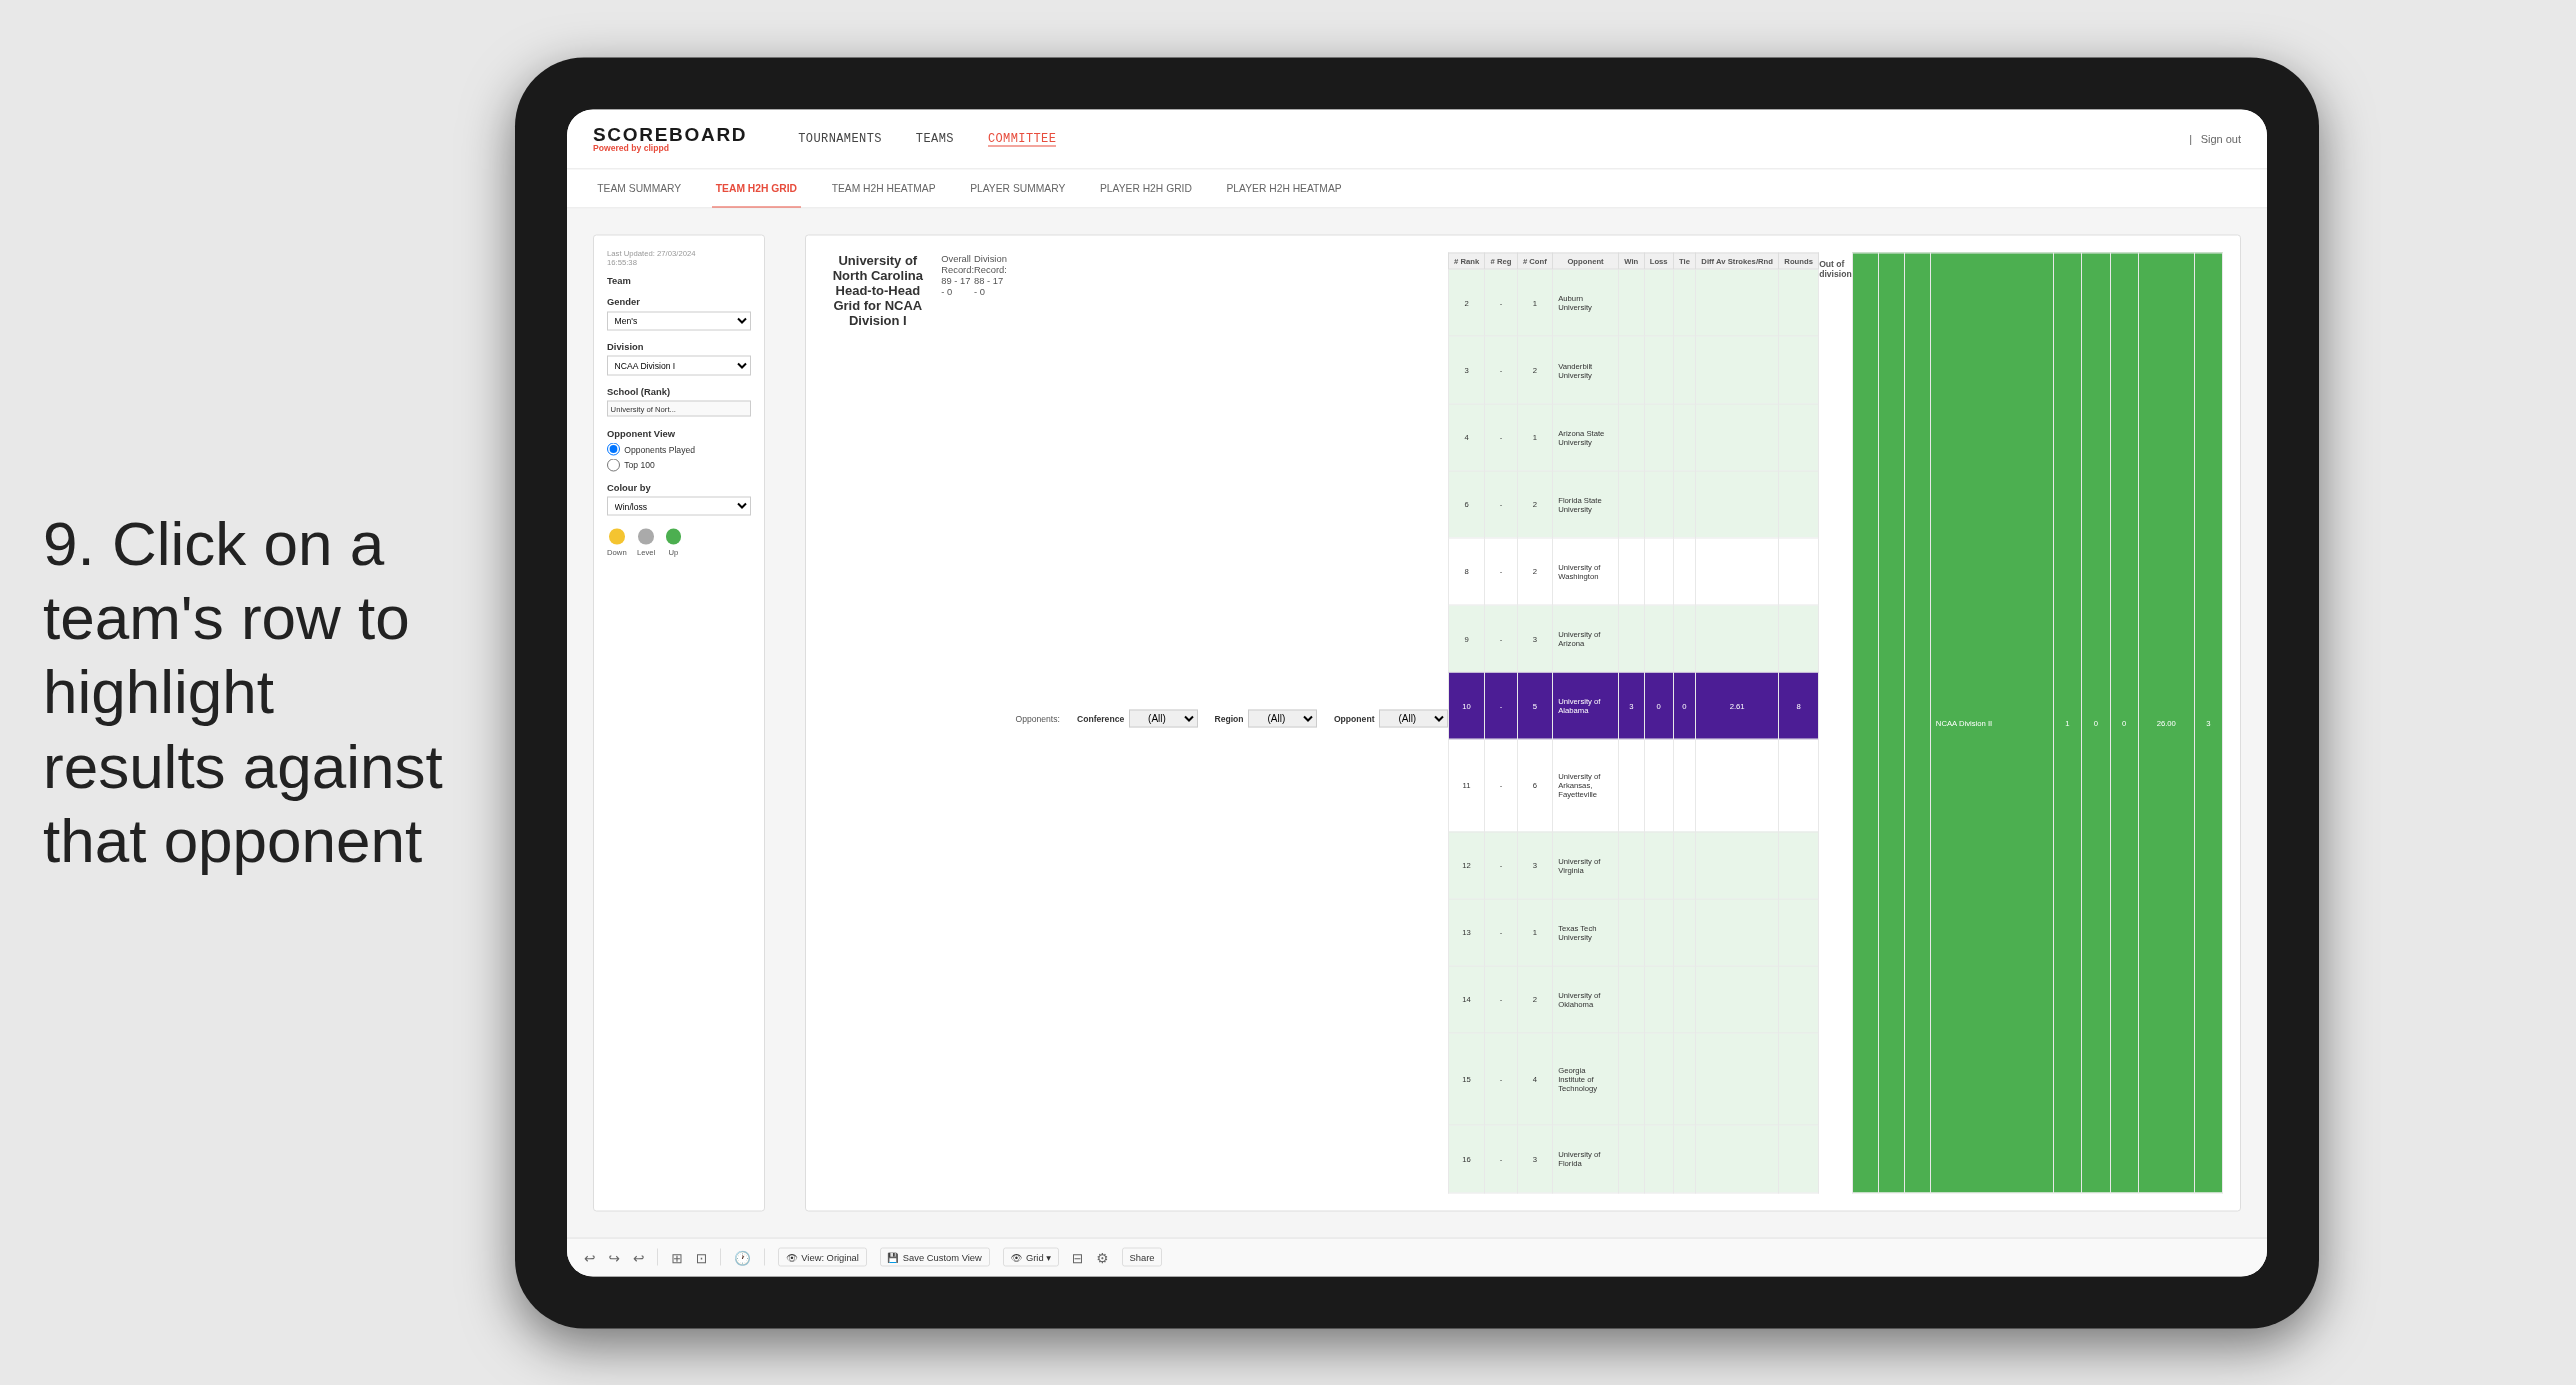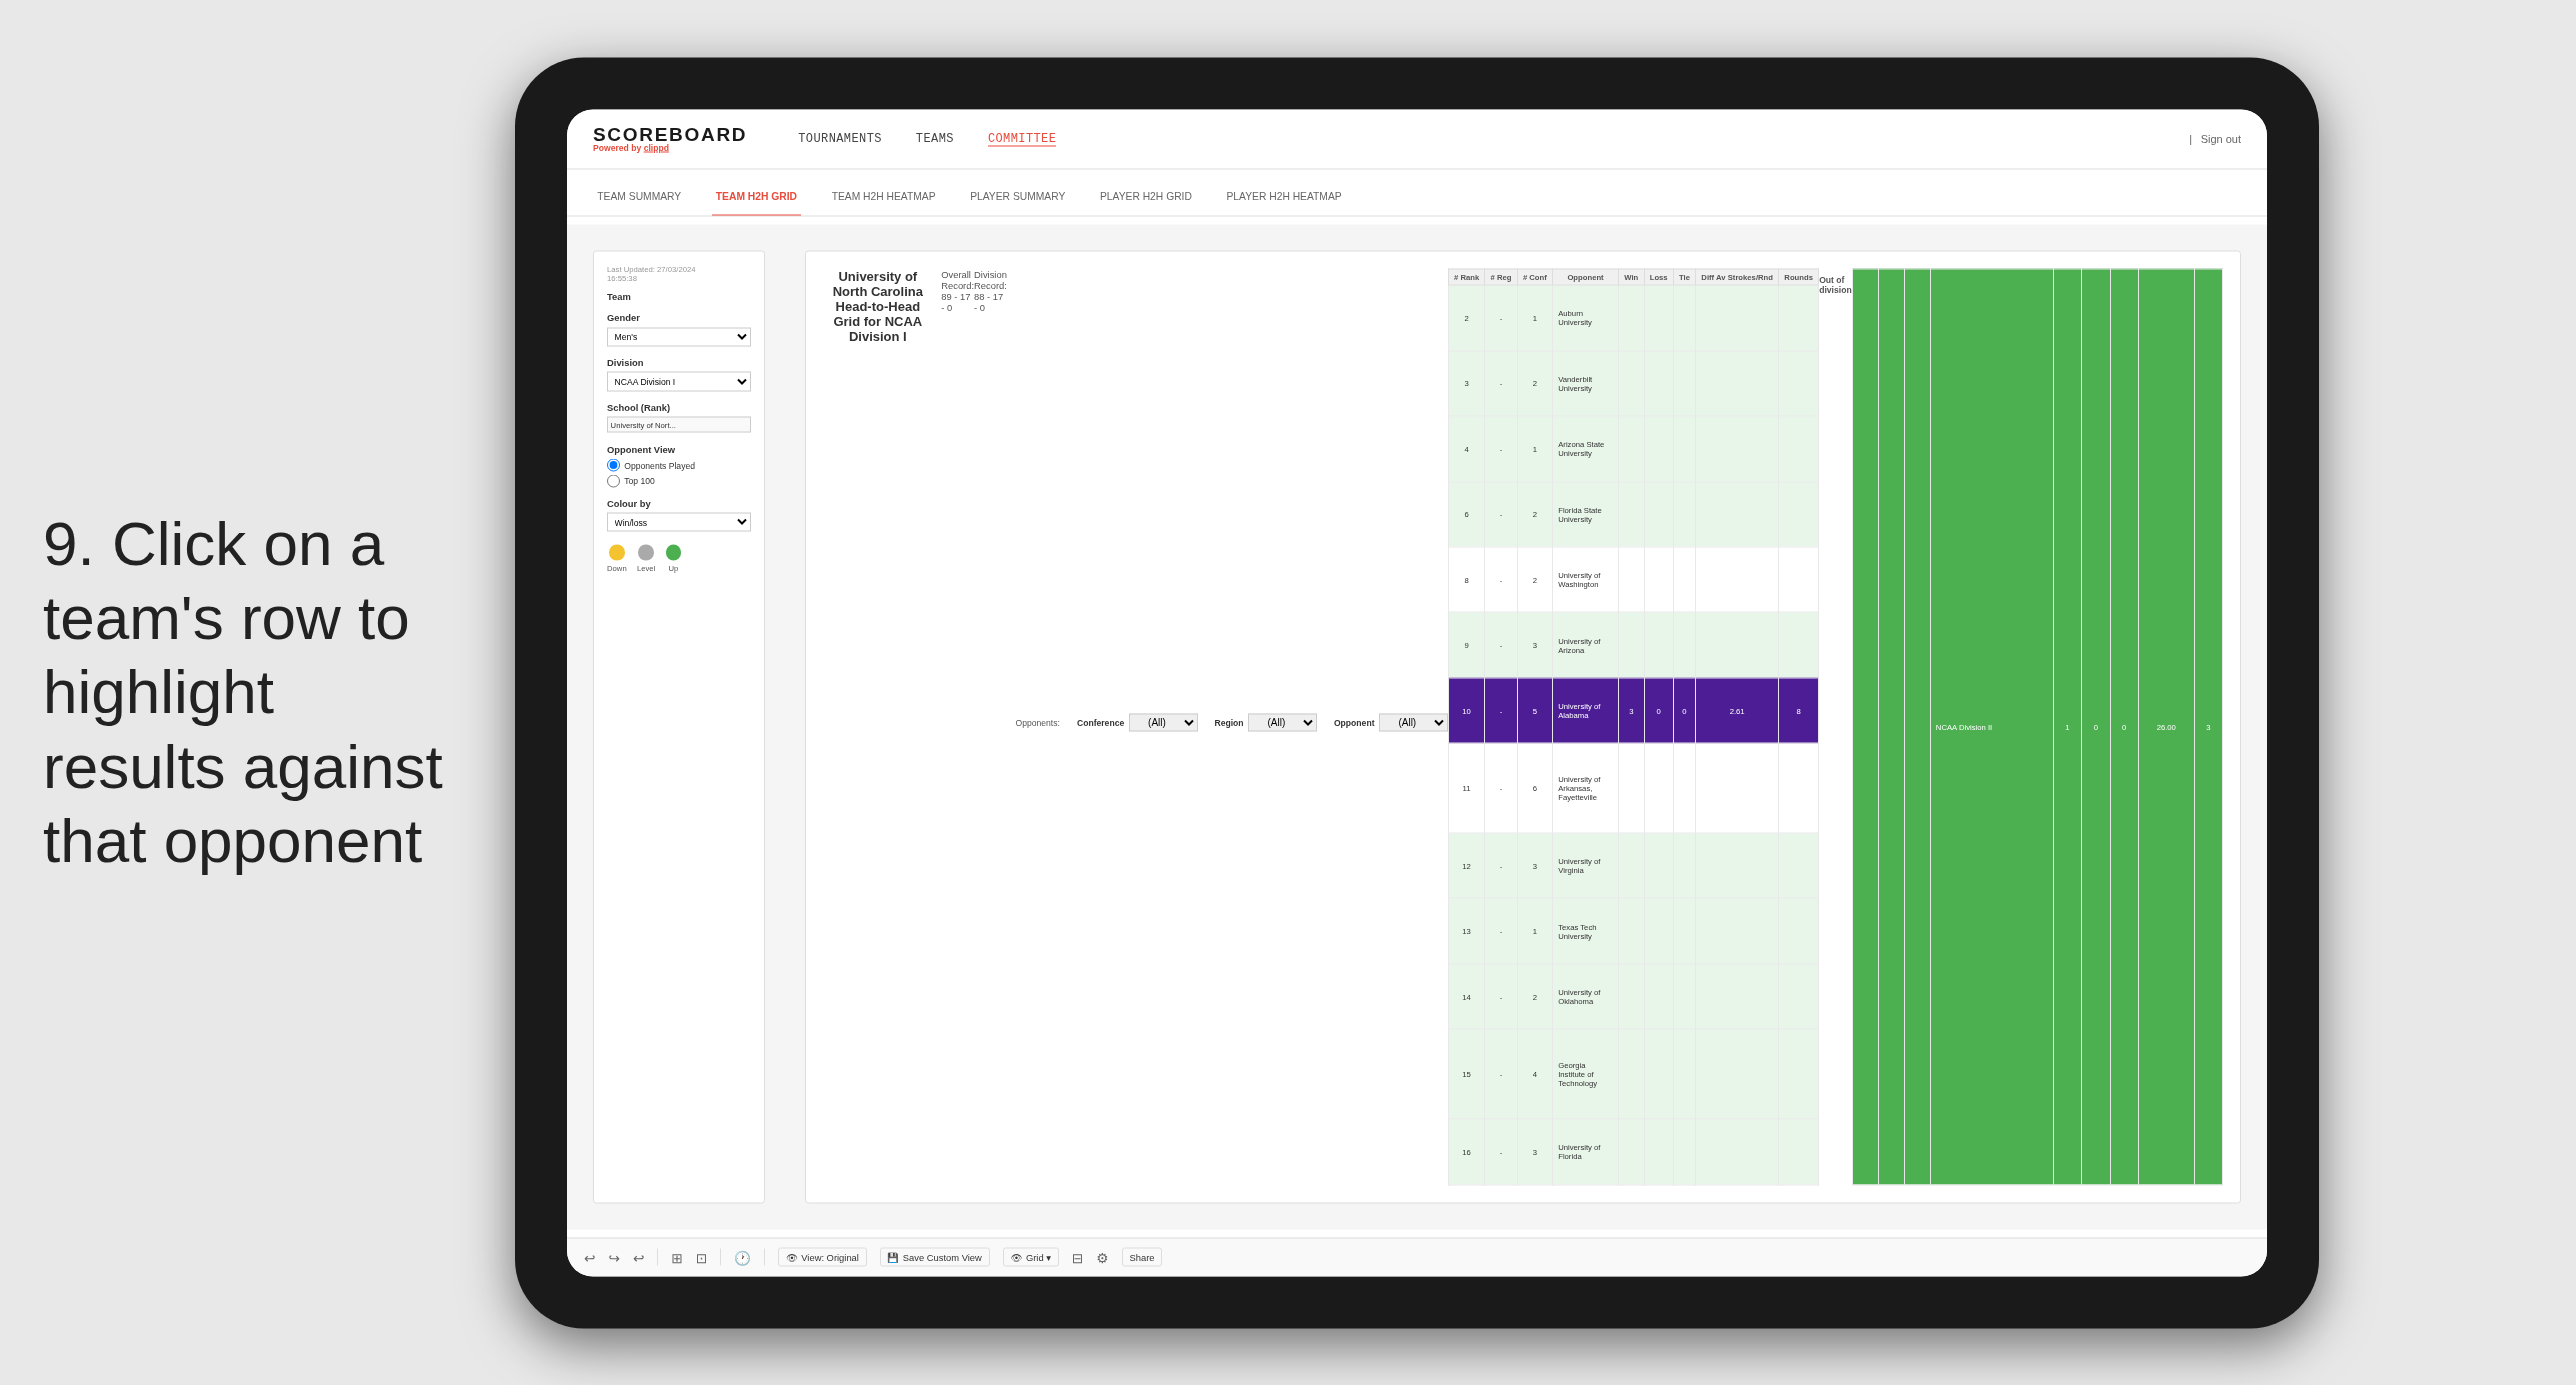--- a/index.html
+++ b/index.html
@@ -54,21 +54,20 @@
     }
 
     .tablet-screen {
       width: 100%;
       height: 100%;
       background: #fff;
       border-radius: 26px;
       overflow: hidden;
       display: flex;
       flex-direction: column;
-      gap: 8px;
     }
 
     
     .app-header {
       background: #fff;
       border-bottom: 0.9px solid #ddd;
       padding: 0 26px;
       height: 60px;
       display: flex;
       align-items: center;
@@ -405,21 +404,21 @@
 
   <div class="instruction-text">9. Click on a team's row to highlight results against that opponent</div>
 
   <div class="tablet-frame">
     <div class="tablet-screen">
 
       <div class="app-header">
         <div class="logo-area">
           <span class="logo-scoreboard">SCOREBOARD</span>
           <span class="logo-powered">
-            <span>Powered by</span> <span style="color:#e74c3c;font-weight:bold;text-decoration:underline;">clippd</span>
+            <span>Powered by</span> <span style="color:#e74c3c;font-weight:bold;">clippd</span>
           </span>
         </div>
         <div class="nav-items">
           <span class="nav-item">TOURNAMENTS</span>
           <span class="nav-item">TEAMS</span>
           <span class="nav-item active">COMMITTEE</span>
         </div>
         <div class="nav-right">
           <span>|</span>
           <span>Sign out</span>

